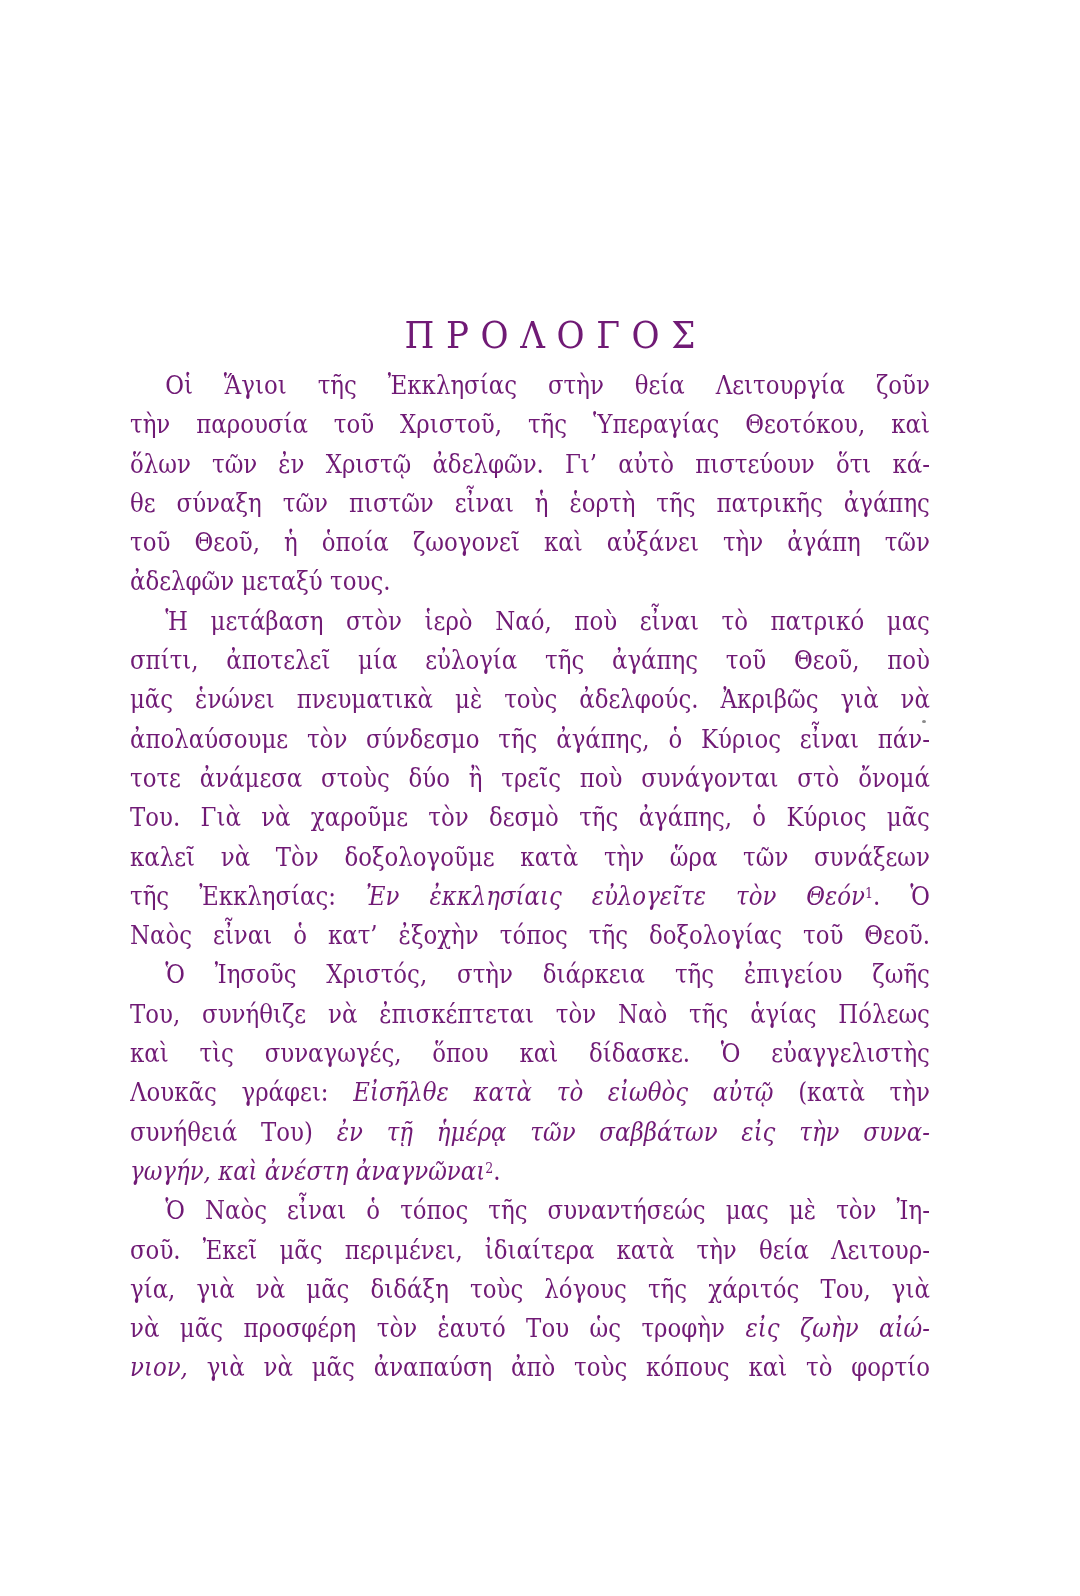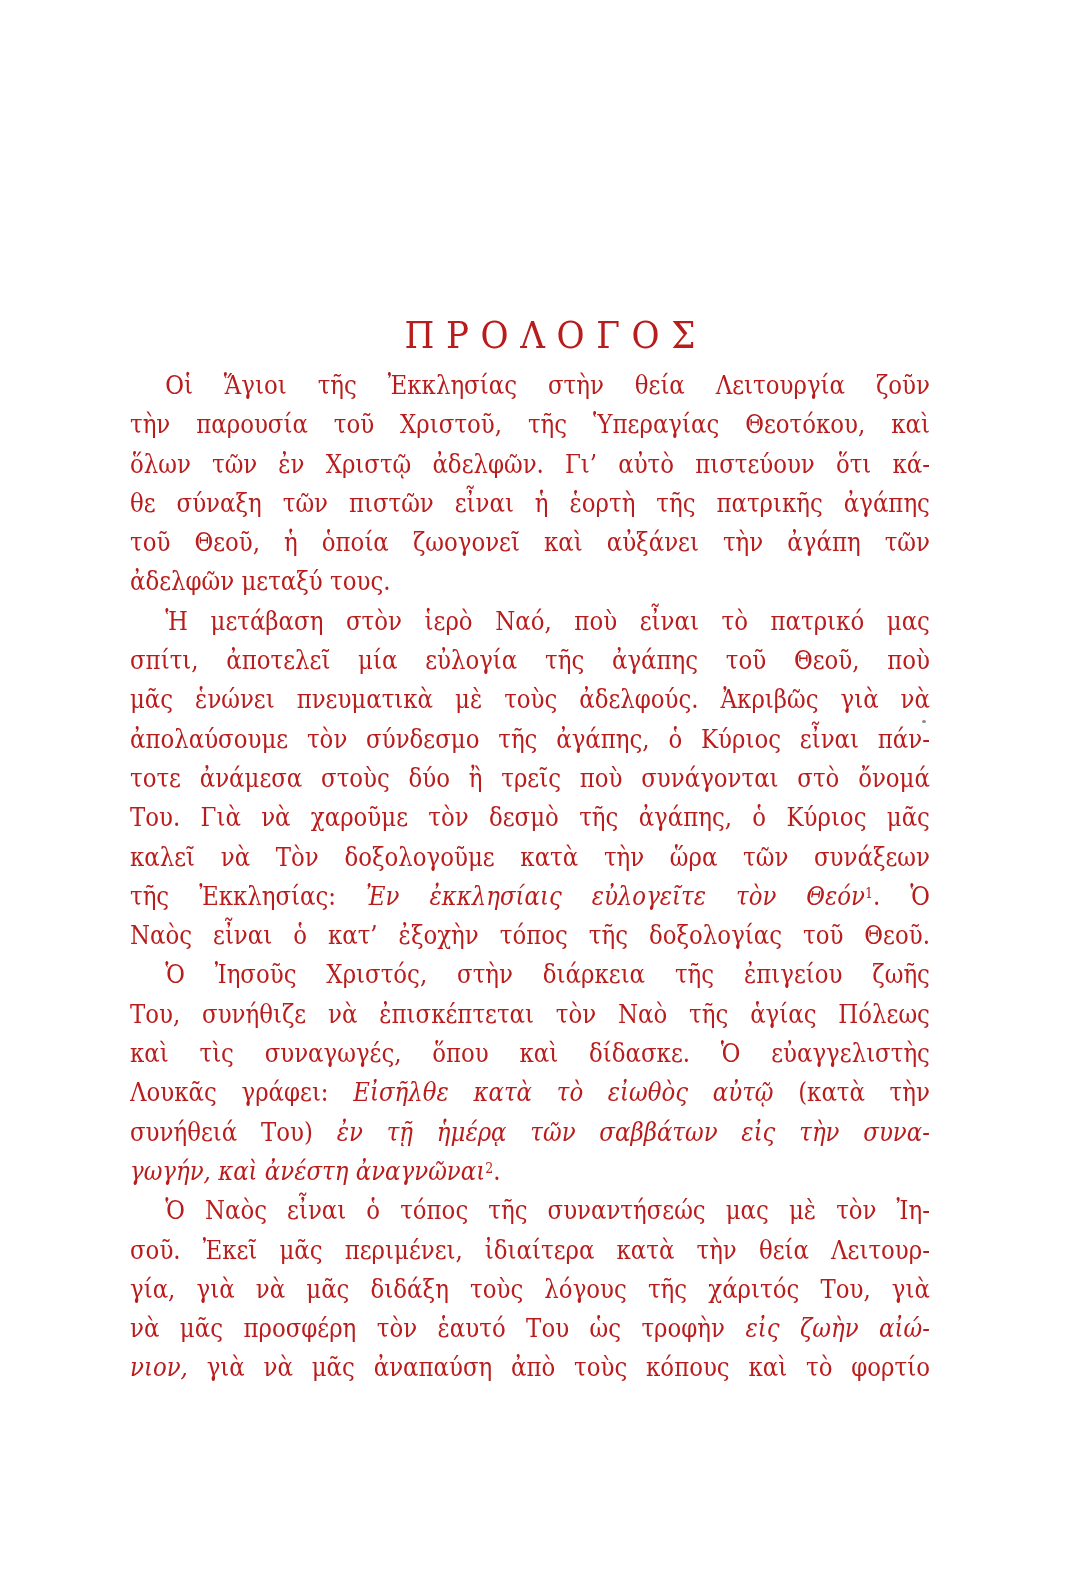--- a/index.html
+++ b/index.html
@@ -70,21 +70,21 @@
     top: 720px;
     width: 4px;
     height: 3px;
     background: #8a8a8a;
     border-radius: 50%;
   }
 </style>
 </head>
 <body>
 
-<div class="page" style="background: rgb(255, 255, 255); color: #b91c1c;">
+<div class="page" style="background: rgb(255, 255, 255); color: #701a75;">
   <h1 class="page-title">ΠΡΟΛΟΓΟΣ</h1>
   <div class="body-text">
       <div class="paragraph">
         <div class="line indent"><span>Οἱ Ἅγιοι τῆς Ἐκκλησίας στὴν θεία Λειτουργία ζοῦν</span></div>
         <div class="line"><span>τὴν παρουσία τοῦ Χριστοῦ, τῆς Ὑπεραγίας Θεοτόκου, καὶ</span></div>
         <div class="line"><span>ὅλων τῶν ἐν Χριστῷ ἀδελφῶν. Γι’ αὐτὸ πιστεύουν ὅτι κά-</span></div>
         <div class="line"><span>θε σύναξη τῶν πιστῶν εἶναι ἡ ἑορτὴ τῆς πατρικῆς ἀγάπης</span></div>
         <div class="line"><span>τοῦ Θεοῦ, ἡ ὁποία ζωογονεῖ καὶ αὐξάνει τὴν ἀγάπη τῶν</span></div>
         <div class="line flush"><span>ἀδελφῶν μεταξύ τους.</span></div>
       </div>

